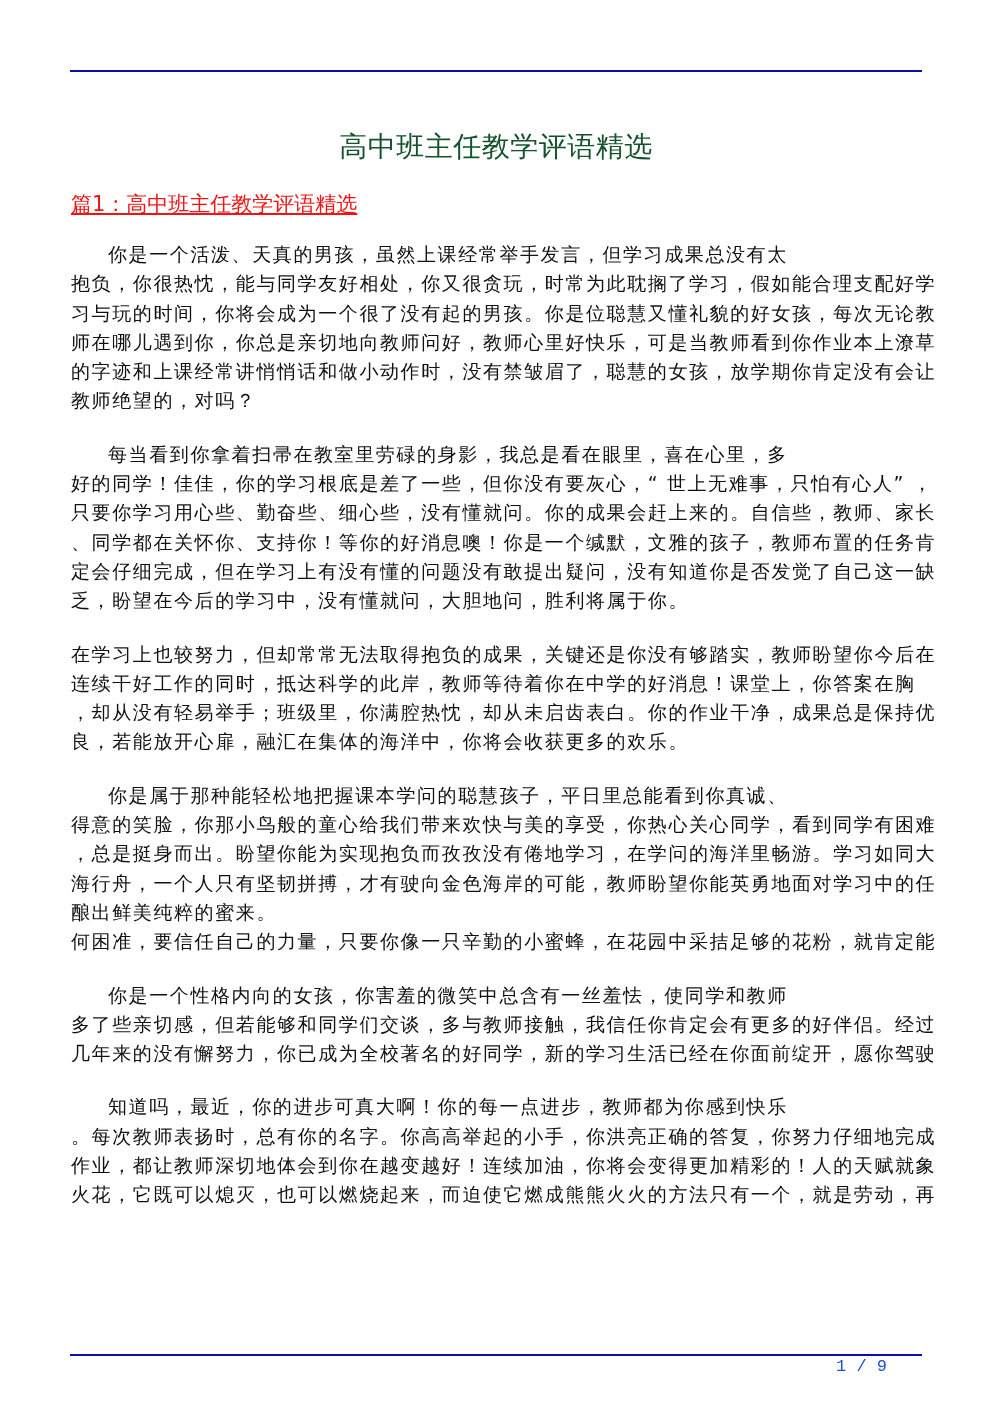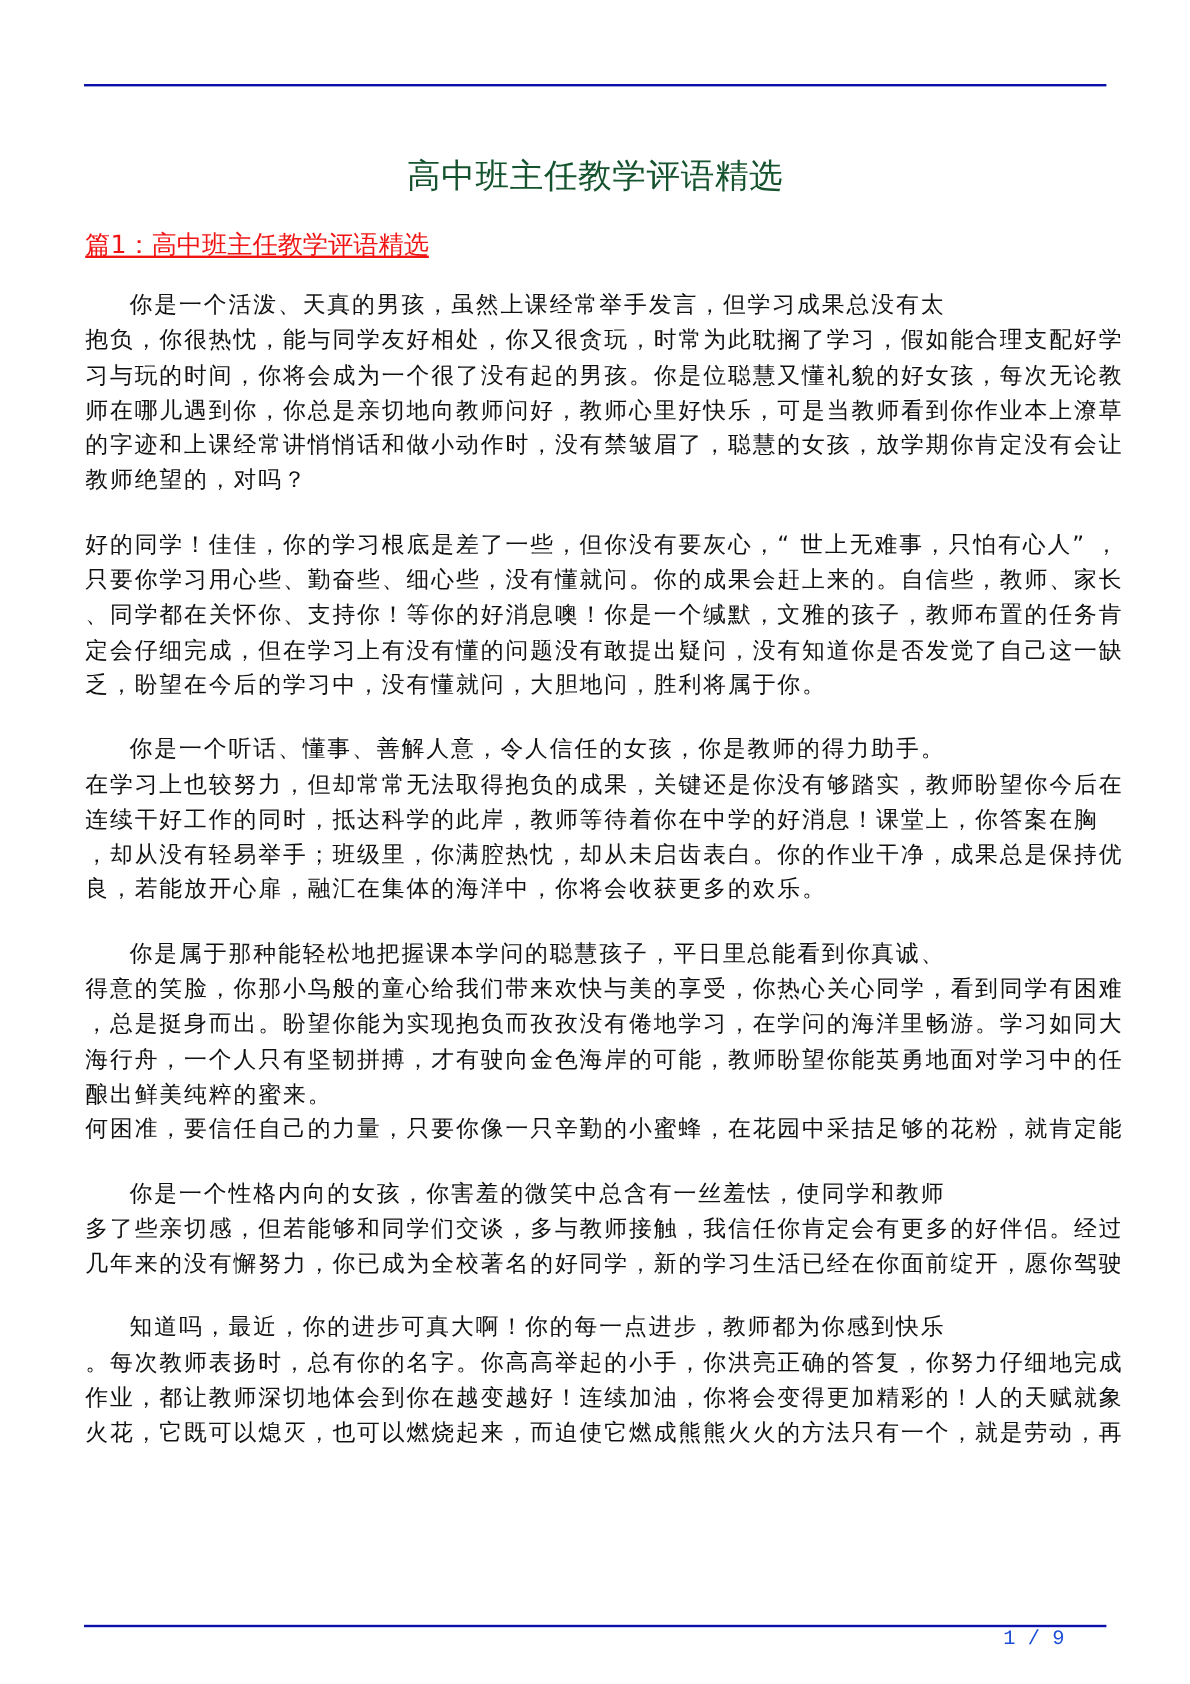--- a/index.html
+++ b/index.html
@@ -88,28 +88,28 @@
 <div class="body">
   <div class="para">
     <span class="line first">你是一个活泼、天真的男孩，虽然上课经常举手发言，但学习成果总没有太</span>
     <span class="line">抱负，你很热忱，能与同学友好相处，你又很贪玩，时常为此耽搁了学习，假如能合理支配好学</span>
     <span class="line">习与玩的时间，你将会成为一个很了没有起的男孩。你是位聪慧又懂礼貌的好女孩，每次无论教</span>
     <span class="line">师在哪儿遇到你，你总是亲切地向教师问好，教师心里好快乐，可是当教师看到你作业本上潦草</span>
     <span class="line">的字迹和上课经常讲悄悄话和做小动作时，没有禁皱眉了，聪慧的女孩，放学期你肯定没有会让</span>
     <span class="line">教师绝望的，对吗？</span>
   </div>
   <div class="para">
+    <span class="line first">每当看到你拿着扫帚在教室里劳碌的身影，我总是看在眼里，喜在心里，多</span>
     <span class="line">好的同学！佳佳，你的学习根底是差了一些，但你没有要灰心，“ 世上无难事，只怕有心人” ，</span>
     <span class="line">只要你学习用心些、勤奋些、细心些，没有懂就问。你的成果会赶上来的。自信些，教师、家长</span>
     <span class="line">、同学都在关怀你、支持你！等你的好消息噢！你是一个缄默，文雅的孩子，教师布置的任务肯</span>
     <span class="line">定会仔细完成，但在学习上有没有懂的问题没有敢提出疑问，没有知道你是否发觉了自己这一缺</span>
     <span class="line">乏，盼望在今后的学习中，没有懂就问，大胆地问，胜利将属于你。</span>
   </div>
   <div class="para">
-    <span class="line first">你是一个听话、懂事、善解人意，令人信任的女孩，你是教师的得力助手。</span>
     <span class="line">在学习上也较努力，但却常常无法取得抱负的成果，关键还是你没有够踏实，教师盼望你今后在</span>
     <span class="line">连续干好工作的同时，抵达科学的此岸，教师等待着你在中学的好消息！课堂上，你答案在胸</span>
     <span class="line">，却从没有轻易举手；班级里，你满腔热忱，却从未启齿表白。你的作业干净，成果总是保持优</span>
     <span class="line">良，若能放开心扉，融汇在集体的海洋中，你将会收获更多的欢乐。</span>
   </div>
   <div class="para">
     <span class="line first">你是属于那种能轻松地把握课本学问的聪慧孩子，平日里总能看到你真诚、</span>
     <span class="line">得意的笑脸，你那小鸟般的童心给我们带来欢快与美的享受，你热心关心同学，看到同学有困难</span>
     <span class="line">，总是挺身而出。盼望你能为实现抱负而孜孜没有倦地学习，在学问的海洋里畅游。学习如同大</span>
     <span class="line">海行舟，一个人只有坚韧拼搏，才有驶向金色海岸的可能，教师盼望你能英勇地面对学习中的任</span>

